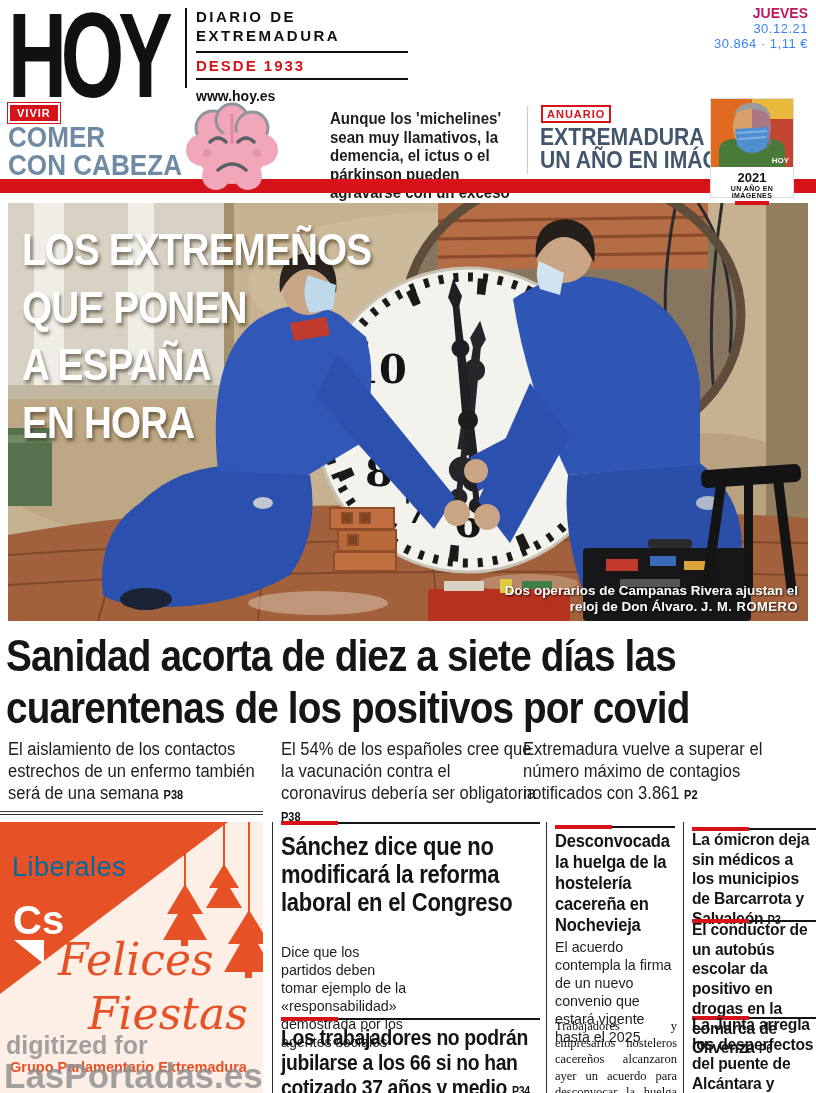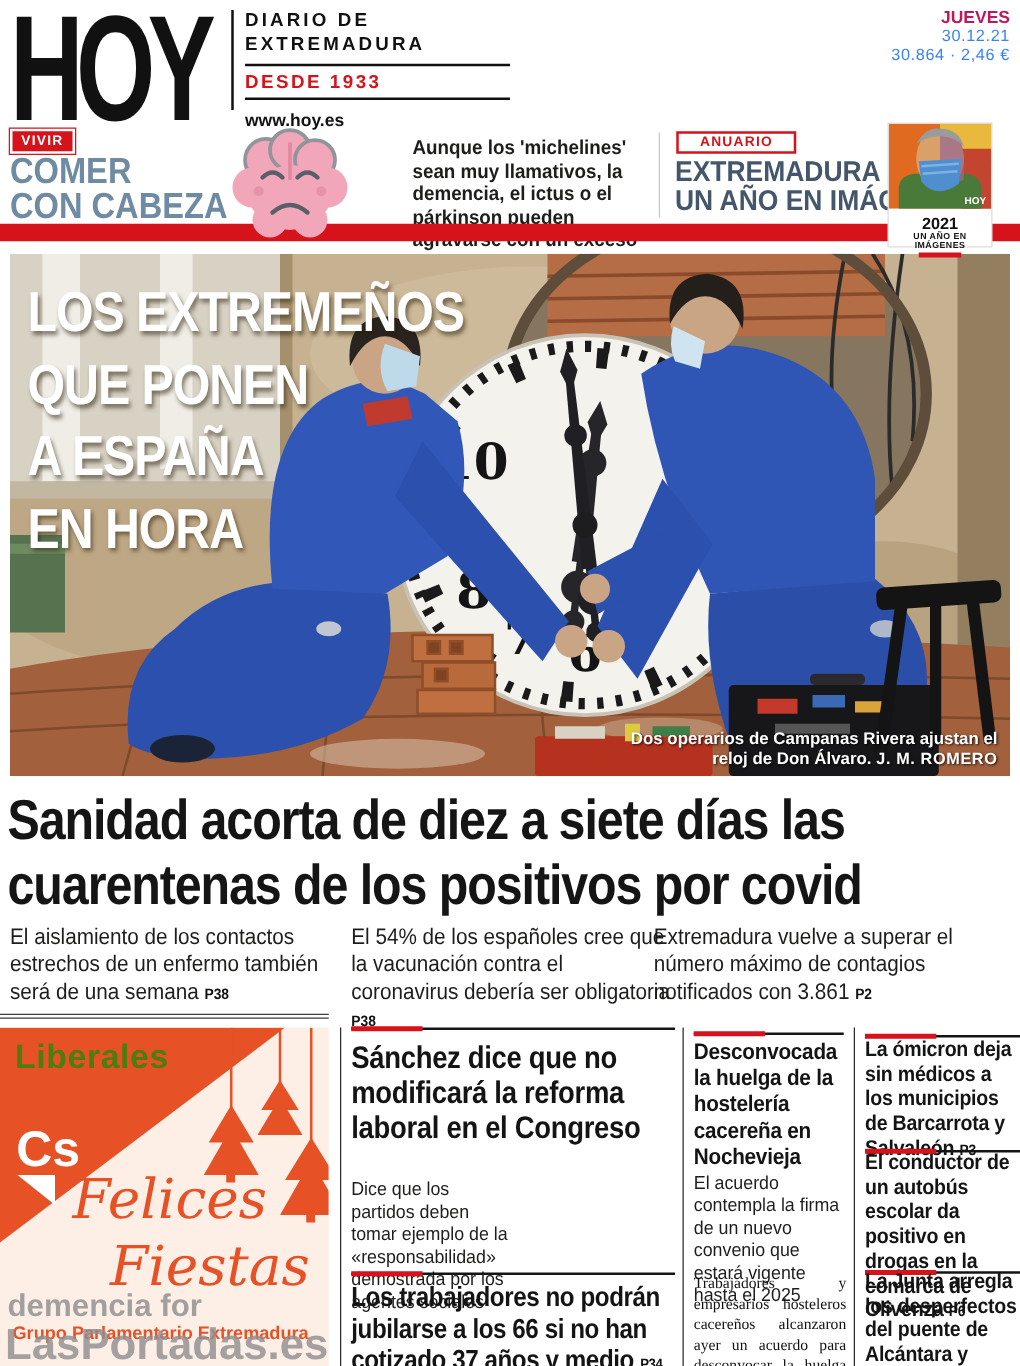--- a/index.html
+++ b/index.html
@@ -19,21 +19,21 @@
   .since { font-weight:bold; font-size:15px; letter-spacing:2px; color:#d6121a; }
   .site  { font-weight:bold; font-size:14px; color:#111; }
   .day   { font-weight:bold; font-size:14px; color:#be185d; text-align:right;}
   .dategray { font-size:13px; color:#3b82f6; text-align:right; letter-spacing:.5px;}
 
   
   .badge-red { background:#d6121a; color:#fff; font-weight:bold; font-size:11px;
                letter-spacing:1px; padding:2px 7px; display:inline-block;
                outline:1px solid #d6121a; outline-offset:2px;}
   .badge-outline { border:2px solid #d6121a; color:#d6121a; font-weight:bold; font-size:11px;
-               letter-spacing:1px; padding:1px 17px; display:inline-block; background:#fff;}
+               letter-spacing:1px; padding:1px 4px; display:inline-block; background:#fff;}
   .promo-title { font-weight:bold; font-size:29px; color:#6f8ba4; line-height:.95;
                  transform:scaleX(.9); transform-origin:0 0; white-space:nowrap;}
   .promo-text { font-weight:bold; font-size:16px; color:#1d1d1b; line-height:1.16;
                 transform:scaleX(.94); transform-origin:0 0; width:208px;}
   .pref-red { color:#d6121a; font-size:12px; }
   .anuario-title { font-weight:bold; font-size:23px; color:#44566b; line-height:1.0;
                    transform:scaleX(.92); transform-origin:0 0; white-space:nowrap;}
   .anuario-sub { font-size:13px; color:#333; }
   .vdiv { width:1px; background:#c9c9c9; }
   .redband { background:#d6121a; }
@@ -67,21 +67,21 @@
   .story-hl-s { font-weight:bold; color:#141414; font-size:18px; line-height:1.16;
               transform:scaleX(.92); transform-origin:0 0; width:138px; letter-spacing:-.2px;}
   .deck { font-size:15px; color:#1d1d1b; line-height:1.2; transform:scaleX(.95); transform-origin:0 0;}
   .serif-body { font-family:"Liberation Serif", serif; font-size:13px; color:#111;
                 line-height:1.32; text-align:justify; }
   .trab-hl { font-weight:bold; color:#141414; font-size:22px; line-height:1.14;
              transform:scaleX(.88); transform-origin:0 0; width:302px; letter-spacing:-.4px;}
 
   
   .ad-box { left:0; top:822px; width:263px; height:271px; background:#fdeee6; overflow:hidden;}
-  .ad-brand { font-weight:bold; color:#4d7c0f; font-size:27px; letter-spacing:.5px;}
+  .ad-brand { font-weight:normal; color:#0369a1; font-size:27px; letter-spacing:.5px;margin-top:22px;}
   .ad-cs { font-weight:bold; color:#fff; font-size:40px; }
   .ad-script { font-family:"DejaVu Serif", serif; font-style:italic; color:#e65126;
                font-size:44px; line-height:.9; }
   .ad-footer { font-weight:bold; color:#e65126; font-size:14.5px; }
 
   
   .wm { color:#8f8f8f; font-weight:bold; opacity:.82; line-height:1.0; z-index:50;
         text-shadow:0 0 1px rgba(255,255,255,.3);}
 </style>
 </head>
@@ -97,21 +97,21 @@
     <div class="tag-line">DIARIO DE</div>
     <div class="tag-line">EXTREMADURA</div>
     <div class="tag-rule" style="width:212px; margin:5px 0 4px;"></div>
     <div class="since">DESDE 1933</div>
     <div class="tag-rule" style="width:212px; margin:4px 0 8px;"></div>
     <div class="site">www.hoy.es</div>
   </div>
   <div class="abs" style="right:8px; top:5px; width:140px;">
     <div class="day">JUEVES</div>
     <div class="dategray">30.12.21</div>
-    <div class="dategray">30.864 · 2,46 €</div>
+    <div class="dategray">30.864 · 1,11 €</div>
   </div>
 
   <div class="abs" style="left:10px; top:103px;">
     <span class="badge-red">VIVIR</span>
   </div>
   <div class="abs" style="left:8px; top:124px;">
     <div class="promo-title">COMER</div>
     <div class="promo-title">CON CABEZA</div>
   </div>
 
@@ -391,16 +391,16 @@
   <div class="abs story-hl-s" style="left:692px; top:920px; font-size:17px;">
     <span>El conductor de un autobús escolar da positivo en drogas en la comarca de Olivenza </span><span class="pref-black">P6</span>
   </div>
   <div class="abs rule" style="left:692px; top:1007px; width:124px;">
       <i class="red-seg"></i>
     </div>
   <div class="abs story-hl-s" style="left:692px; top:1015px; font-size:17px;">
     <span>La Junta arregla los desperfectos del puente de Alcántara y cambia su enlosado </span>
   </div>
 
-  <div class="abs wm" style="left:6px; top:1033px; font-size:25px;">demencia for</div>
+  <div class="abs wm" style="left:6px; top:1033px; font-size:25px;">digitized for</div>
   <div class="abs wm" style="left:4px; top:1058px; font-size:35px;">LasPortadas.es</div>
 
 </div>
 
 </body></html>

